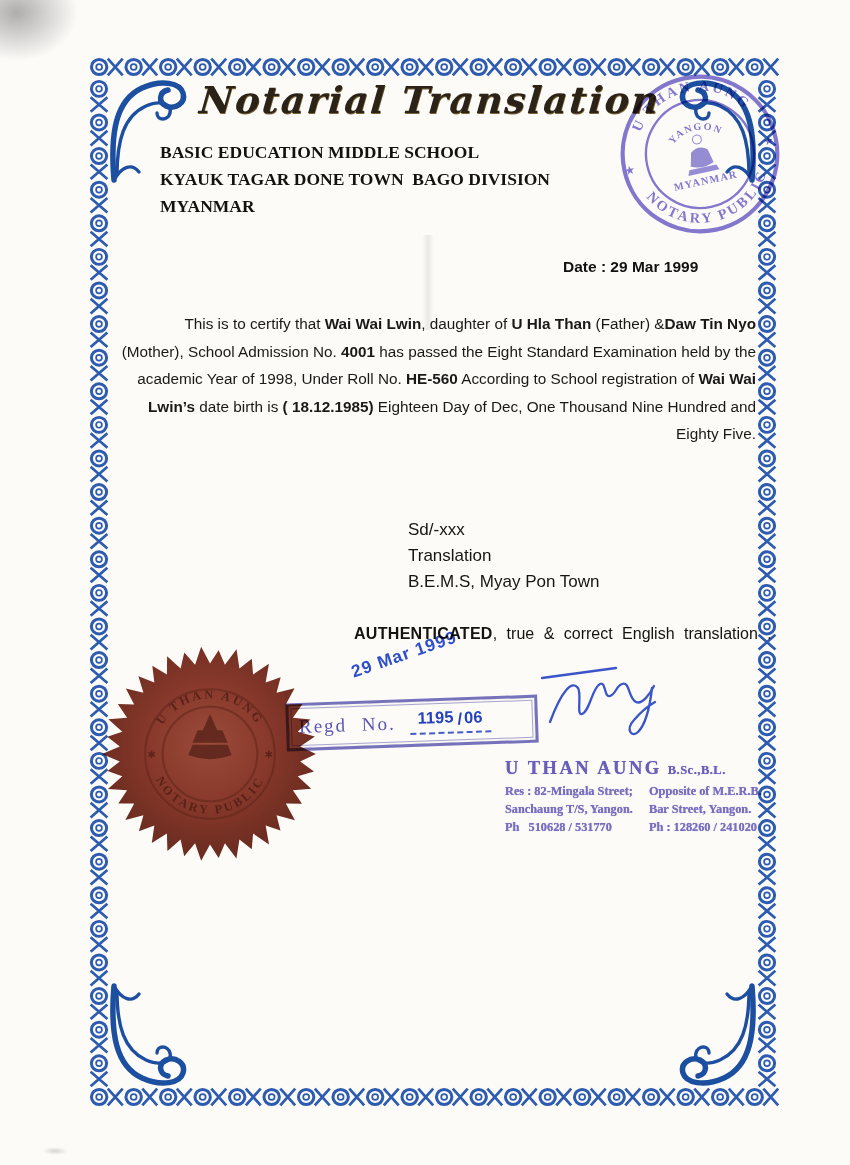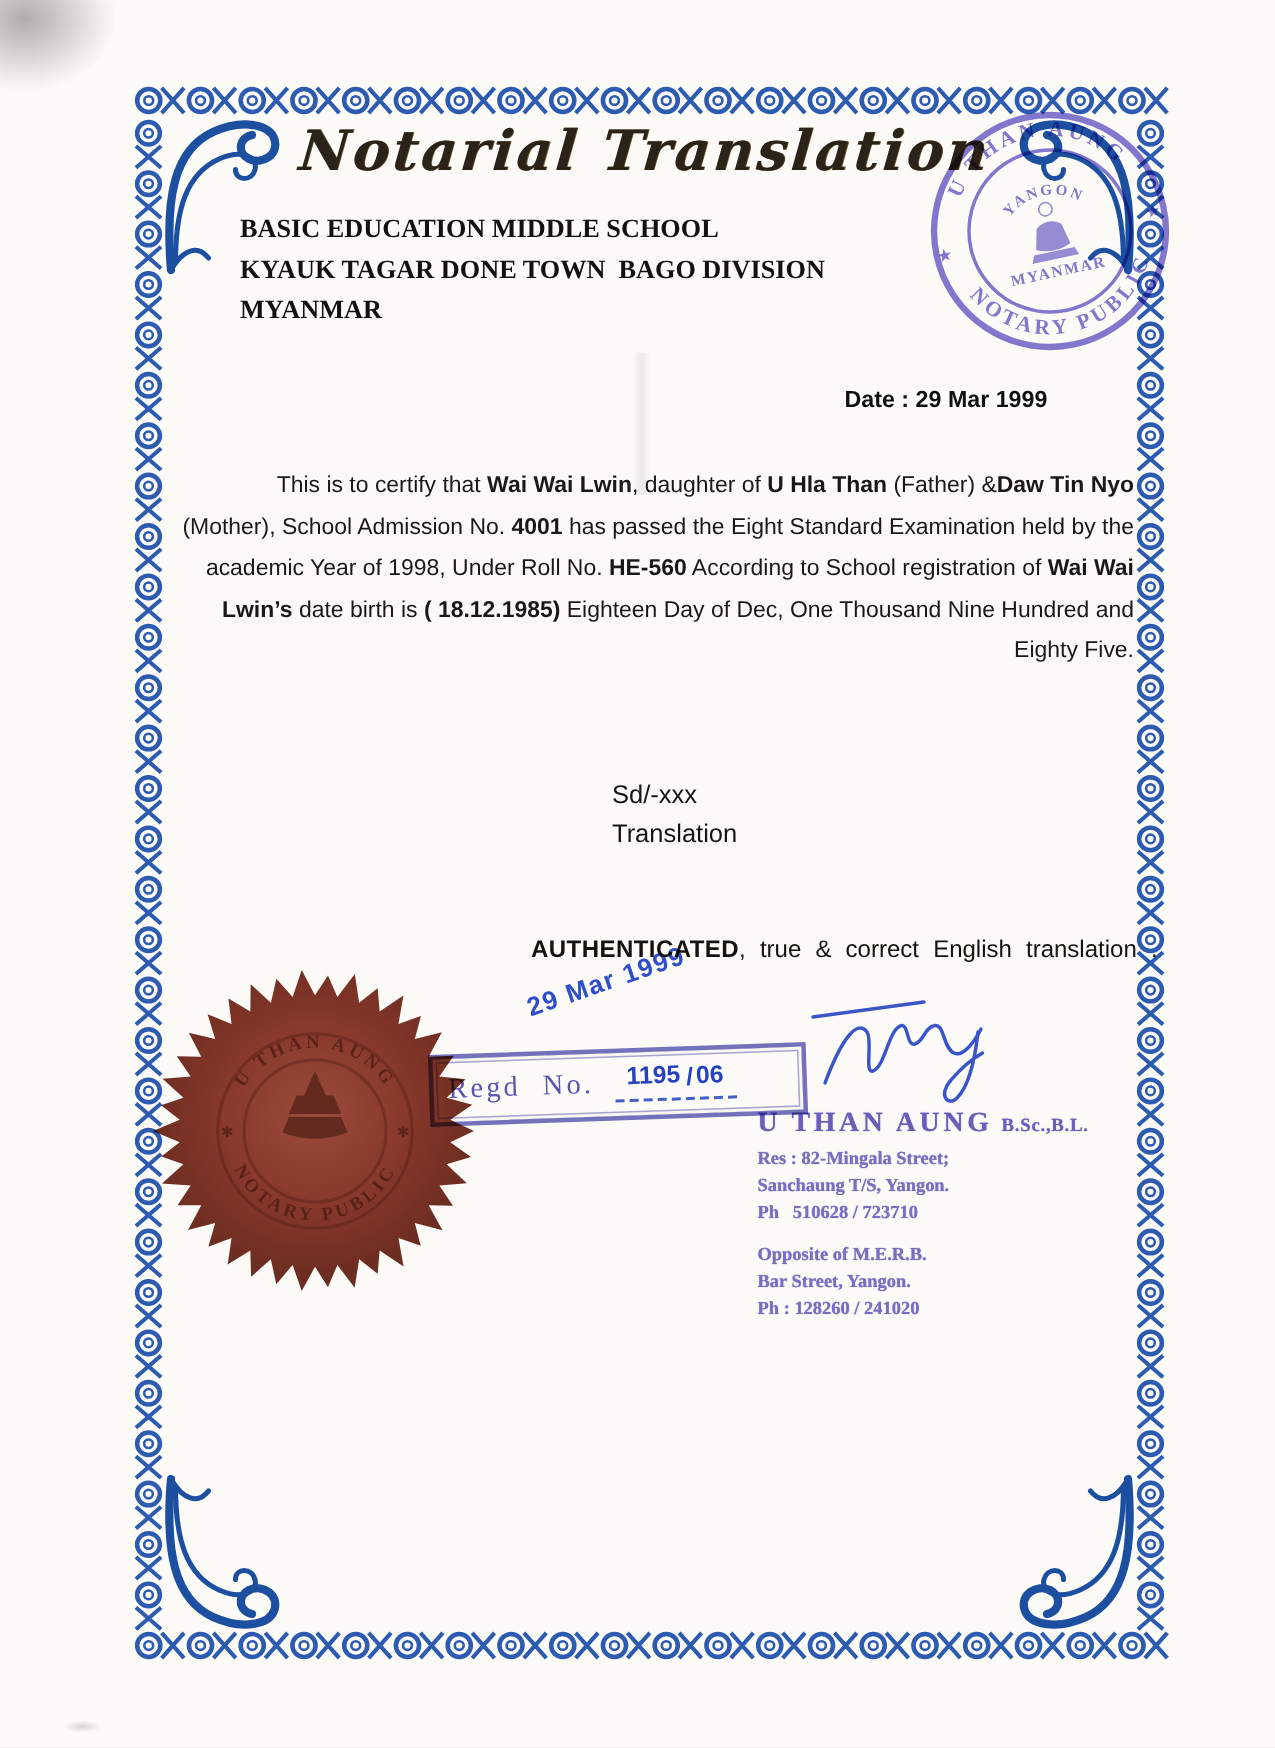--- a/index.html
+++ b/index.html
@@ -68,27 +68,27 @@
   .regd-label{font-family:"Liberation Serif",serif;font-size:19px;color:var(--c-regd);
               letter-spacing:2px;word-spacing:8px;margin-right:14px;}
   .regd-nums{border-bottom:2.5px dashed rgba(36,67,196,.85);padding:0 8px 3px;color:#2443c4;
              font-size:16.5px;font-weight:bold;}
   .regd-nums .n1{position:relative;top:-2px;margin-right:4px;}
   .regd-nums .n2{position:relative;top:-1px;margin-left:2px;}
   .sign-svg{position:absolute;top:656px;left:528px;width:205px;height:100px;}
   .sig path{fill:none;stroke:#3a55c8;stroke-width:2.3;stroke-linecap:round;}
 
   
-  .notary-block{position:absolute;top:739px;left:505px;width:270px;color:#6a5fc0;
+  .notary-block{position:absolute;top:758px;left:505px;width:270px;color:#6a5fc0;
                 font-family:"Liberation Serif",serif;font-weight:bold;mix-blend-mode:multiply;
                 text-shadow:0 0 .7px rgba(106,95,192,.85);}
   .notary-name-line{font-size:18.5px;letter-spacing:2.5px;white-space:nowrap;}
   .notary-name-line .degrees{font-size:12.5px;letter-spacing:.5px;margin-left:6px;}
   .notary-title{font-size:14.2px;margin-top:1px;white-space:nowrap;}
-  .notary-cols{display:flex;gap:10px;font-size:12.3px;line-height:18px;margin-top:3px;color:#7a70c6;flex-direction:column;}
+  .notary-cols{display:flex;gap:10px;font-size:12.3px;line-height:18px;margin-top:3px;color:#7a70c6;}
   .notary-cols .col{white-space:pre-wrap;}
   .notary-cols .col-left{width:134px;}
 
   
   .smudge-tl{position:absolute;top:-10px;left:-12px;width:95px;height:75px;
              background:radial-gradient(ellipse at 30% 30%, rgba(48,46,50,.38), rgba(48,46,50,0) 65%);}
   .smudge-b{position:absolute;top:1147px;left:42px;width:26px;height:8px;border-radius:50%;
             background:radial-gradient(ellipse, rgba(80,78,82,.22), transparent 70%);}
   .crease{position:absolute;top:235px;left:422px;width:12px;height:95px;
           background:linear-gradient(90deg,transparent,rgba(120,115,105,.13),transparent);}
@@ -253,20 +253,21 @@
       <path class="pfig" d="M77,82 q8,-6 16,0 l3,13 q-11,5 -22,0 z M72,98 h26 l2,5 h-30 z"></path>
       <text class="pt-mm" x="85" y="114" text-anchor="middle">MYANMAR</text>
     </g>
   </svg>
 
   <div class="body-text"><span>This is to certify that </span><b>Wai Wai Lwin</b><span>, daughter of </span><b>U Hla Than</b><span> (Father) &amp;</span><b>Daw Tin Nyo</b><span> (Mother), School Admission No. </span><b>4001</b><span> has passed the Eight Standard Examination held by the academic Year of 1998, Under Roll No. </span><b>HE-560</b><span> According to School registration of </span><b>Wai Wai Lwin’s</b><span> date birth is </span><b>( 18.12.1985)</b><span> Eighteen Day of Dec, One Thousand Nine Hundred and Eighty Five.</span></div>
 
   <div class="sig-block">
       <div>Sd/-xxx</div>
       <div>Translation</div>
+      <div>B.E.M.S, Myay Pon Town</div>
     </div>
 
   <div class="auth-line"><b>AUTHENTICATED</b><span>, true &amp; correct English translation .</span></div>
 
   <div class="regd-box">
     <span class="regd-label">Regd No.</span>
     <span class="regd-nums"><span class="n1">1195</span><span>/</span><span class="n2">06</span></span>
   </div>
 
   <div class="date-stamp">29 Mar 1999</div>
@@ -295,18 +296,18 @@
     <path d="M14,22 L88,12"></path>
     <path d="M22,66 C34,34 44,24 50,32 C54,38 48,60 54,58 C62,55 64,32 72,28 C78,25 76,42 82,40 C88,38 88,30 94,28 C102,25 100,42 108,46 C114,49 122,38 126,30"></path>
     <path d="M124,32 C122,50 118,68 110,76 C104,82 97,74 106,64 C112,57 120,50 127,46"></path>
   </svg>
 
   <div class="notary-block">
     <div class="notary-name-line">
       <span>U THAN AUNG</span><span class="degrees">B.Sc.,B.L.</span>
     </div>
     <div class="notary-cols">
-      <div class="col col-left"><div>Res : 82-Mingala Street;</div><div>Sanchaung T/S, Yangon.</div><div>Ph   510628 / 723710</div></div>
+      <div class="col col-left"><div>Res : 82-Mingala Street;</div><div>Sanchaung T/S, Yangon.</div><div>Ph   510628 / 531770</div></div>
       <div class="col"><div>Opposite of M.E.R.B.</div><div>Bar Street, Yangon.</div><div>Ph : 128260 / 241020</div></div>
     </div>
   </div>
 
 </div>
 
 </body></html>

